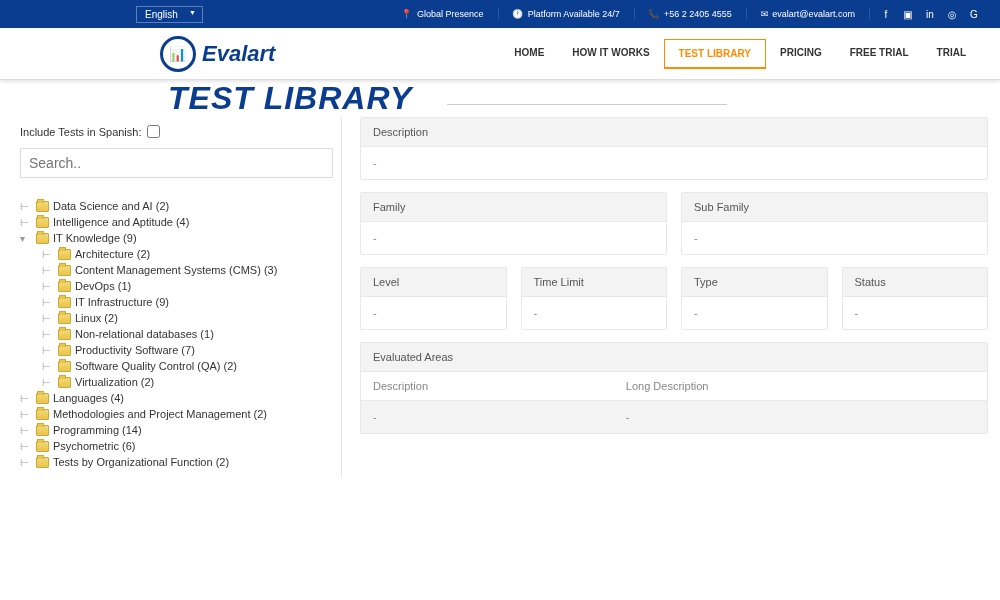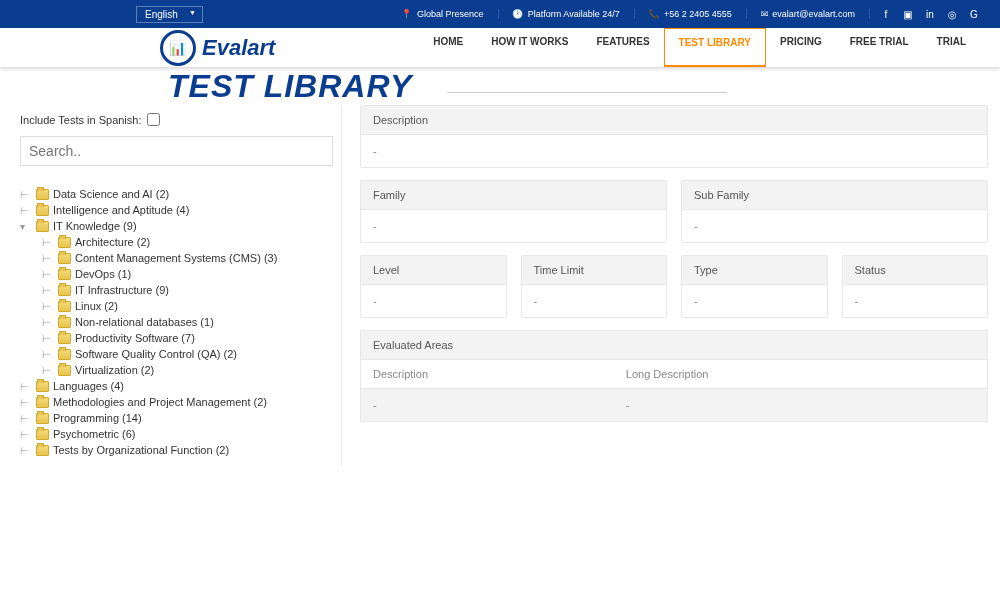--- a/index.html
+++ b/index.html
@@ -5,21 +5,21 @@
 *{margin:0;padding:0;box-sizing:border-box;font-family:Arial,Helvetica,sans-serif}
 body{background:#fff}
 .topbar{background:#0a3d8f;color:#fff;height:28px;display:flex;align-items:center;padding:0 20px;font-size:10px}
 .lang-select{background:transparent;border:1px solid #5a7fb8;color:#fff;padding:2px 24px 2px 8px;margin-left:116px;font-size:10px;position:relative;cursor:pointer}
 .lang-select::after{content:"▼";position:absolute;right:6px;font-size:7px}
 .top-links{display:flex;gap:0;margin-left:auto;align-items:center}
 .top-link{display:flex;align-items:center;gap:4px;padding:0 14px;border-right:1px solid #2a5aa8;color:#fff;font-size:9px}
 .top-link:last-of-type{border-right:none}
 .social-icons{display:flex;gap:10px;margin-left:10px}
 .social-icon{width:12px;height:12px;display:flex;align-items:center;justify-content:center;font-size:10px}
-.header{background:#fff;height:40px;display:flex;padding:0 20px;border-bottom:1px solid #ddd;box-shadow:0 2px 3px rgba(0,0,0,0.1)}
+.header{background:#fff;height:52px;display:flex;align-items:center;padding:0 20px;border-bottom:1px solid #ddd;box-shadow:0 2px 3px rgba(0,0,0,0.1)}
 .logo{display:flex;align-items:center;margin-left:140px;color:#0a3d8f;font-size:22px;font-weight:bold;font-style:italic}
 .logo-icon{width:36px;height:36px;border:3px solid #0a3d8f;border-radius:50%;margin-right:6px;position:relative;display:flex;align-items:center;justify-content:center}
 .logo-icon::before{content:"📊";font-size:14px;font-style:normal}
 .nav{display:flex;margin-left:auto;gap:0}
 .nav-item{padding:8px 14px;font-size:10px;font-weight:bold;color:#333;cursor:pointer}
 .nav-item.active{color:#ff8c00;border:1px solid #ff8c00;border-bottom:2px solid #ff8c00}
 .page-title{font-size:32px;font-weight:900;color:#0a3d8f;font-style:italic;margin:30px 0 20px 168px;letter-spacing:1px}
 .title-line{display:inline-block;width:280px;height:1px;background:#ccc;margin-left:30px;vertical-align:middle}
 .content{display:flex;padding:0 12px}
 .sidebar{width:330px;padding:8px;border-right:1px solid #e8e8e8}
@@ -77,21 +77,20 @@
 </div>
 
 <div class="header">
   <div class="logo">
     <div class="logo-icon"></div>
     <span>Evalart</span>
   </div>
   <div class="nav" id="nav">
       <div class="nav-item">HOME</div>
       <div class="nav-item">HOW IT WORKS</div>
-      <div class="nav-item">FEATURES</div>
       <div class="nav-item active">TEST LIBRARY</div>
       <div class="nav-item">PRICING</div>
       <div class="nav-item">FREE TRIAL</div>
       <div class="nav-item">TRIAL</div>
     </div>
 </div>
 
 <div>
   <span class="page-title">TEST LIBRARY</span>
   <span class="title-line"></span>

